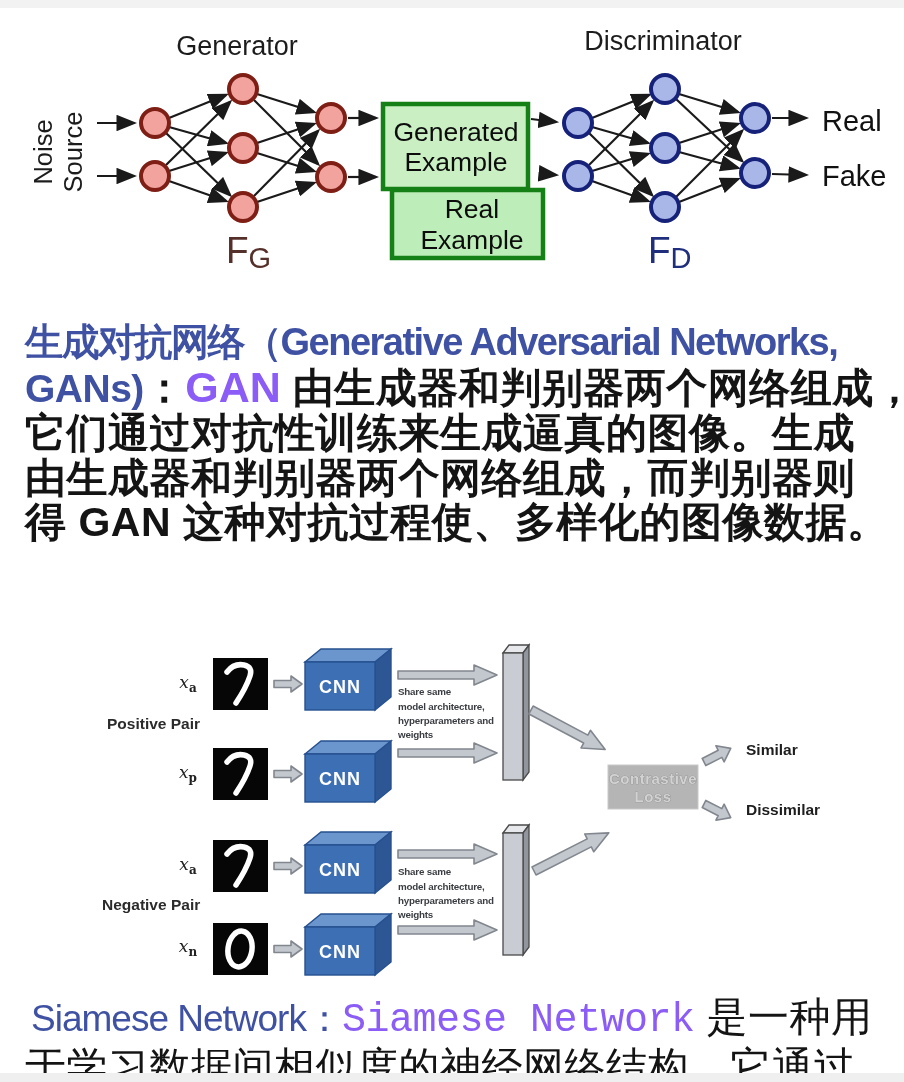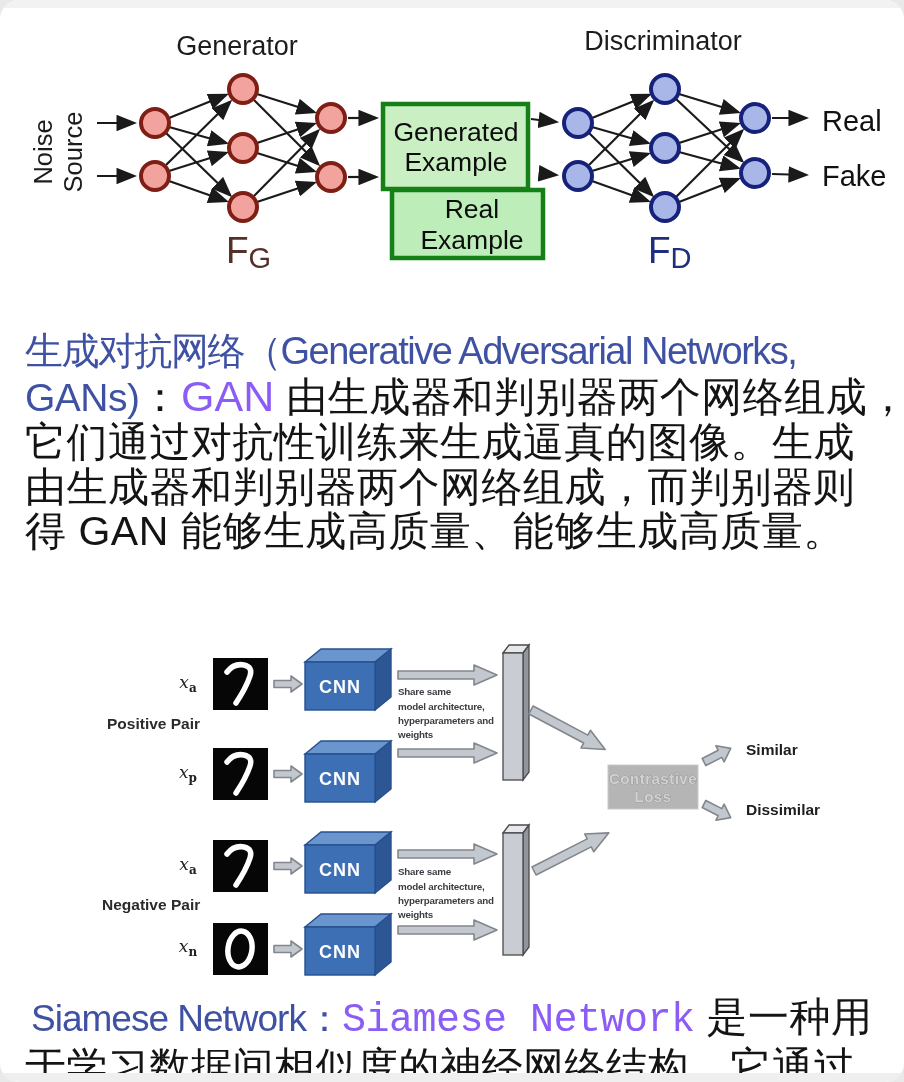--- a/index.html
+++ b/index.html
@@ -1,38 +1,38 @@
 <!DOCTYPE html>
 <html><head>
 <meta charset="utf-8">
 <style>
   html,body{margin:0;padding:0;background:#e9e9e9;}
   .canvas{position:relative;width:904px;height:1082px;background:#ffffff;overflow:hidden;
-          font-family:"Liberation Sans",sans-serif;border-radius:19px;}
+          font-family:"Liberation Sans",sans-serif;}
   .strip-top{position:absolute;top:0;left:0;width:904px;height:8px;background:#f2f2f2;}
   .strip-bottom{position:absolute;bottom:0;left:0;width:904px;height:9px;background:#efefef;}
 
   
   .gan-svg{position:absolute;top:0;left:0;}
   .edge{stroke:#1a1a1a;stroke-width:2.2;fill:none;}
   .gnode{fill:#f2a39e;stroke:#7e1e14;stroke-width:4;}
   .dnode{fill:#a9b6e8;stroke:#16227a;stroke-width:4;}
   .diag-label{fill:#1c1c1c;font-size:27px;}
   .side-label{fill:#1c1c1c;font-size:25.5px;}
   .io-label{fill:#111;font-size:29px;}
   .fg-label{fill:#55302a;font-size:37px;}
   .fd-label{fill:#1f2f7d;font-size:37px;}
   .fsub{font-size:29px;}
   .gbox1{fill:#c9efc3;stroke:#158016;stroke-width:4.5;}
   .gbox2{fill:#bdedb8;stroke:#158016;stroke-width:4.5;}
   .gbox-text{fill:#0c0c0c;font-size:26.5px;text-anchor:middle;}
 
   
-  .para1{position:absolute;left:25px;top:328px;width:875px;color:#141414;
-         font-size:41px;line-height:44.5px;font-weight:400;white-space:nowrap;letter-spacing:0.5px;}
+  .para1{position:absolute;left:25px;top:319px;width:875px;color:#141414;
+         font-size:41px;line-height:44.5px;font-weight:700;white-space:nowrap;letter-spacing:0.5px;}
   .para2{position:absolute;left:25px;top:994px;color:#141414;
          font-size:41px;line-height:46px;font-weight:500;white-space:nowrap;letter-spacing:0.5px;}
   .blue{color:#3f51a3;}
   .blue-bright{color:#8b5cf6;}
   .en1{font-size:38px;letter-spacing:-1.5px;}
   .en2{font-size:39px;letter-spacing:-0.5px;}
   .gan-big{font-size:43px;letter-spacing:0;}
   .sn-small{font-size:37px;letter-spacing:-1px;margin-left:6px;}
   .sn-large{font-size:40px;letter-spacing:-0.5px;font-family:Liberation Mono, monospace;}
 
@@ -151,21 +151,21 @@
 
     <text class="io-label" x="822" y="131">Real</text>
     <text class="io-label" x="822" y="186">Fake</text>
   </svg>
 
   <div class="para1">
     <div><span class="blue en1">生成对抗网络（Generative Adversarial Networks,</span></div>
     <div><span class="blue en2">GANs)</span><span>：</span><span class="blue-bright gan-big en2">GAN </span><span>由生成器和判别器两个网络组成，</span></div>
     <div><span>它们通过对抗性训练来生成逼真的图像。生成</span></div>
     <div><span>由生成器和判别器两个网络组成，而判别器则</span></div>
-    <div><span>得 GAN 能够生成高质量、能够生成高质量。</span></div>
+    <div><span>得 GAN 这种对抗过程使、多样化的图像数据。</span></div>
   </div>
 
   <svg class="sia-svg" width="904" height="380" viewBox="0 0 904 380">
 
     <text x="188" y="76" text-anchor="middle"><tspan class="xvar">x</tspan><tspan class="xsub" dy="4">a</tspan></text>
     <g>
       <rect class="digitbox" x="213" y="46" width="55" height="52"></rect>
       <path class="digit" d="M 227 60 Q 234 51 244 53 Q 253 55 250 64 Q 246 76 236 91"></path>
     </g>
     <g class="garrow">

